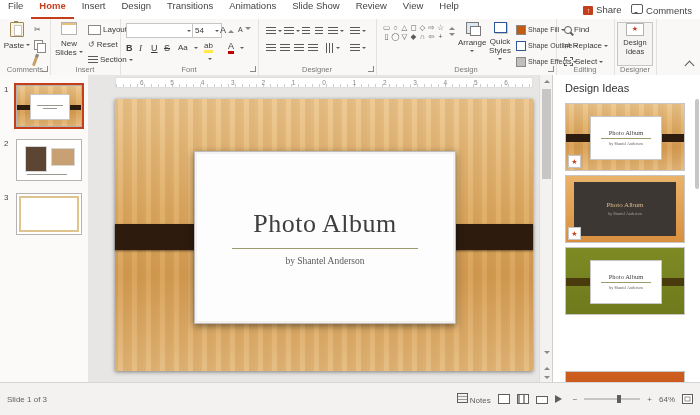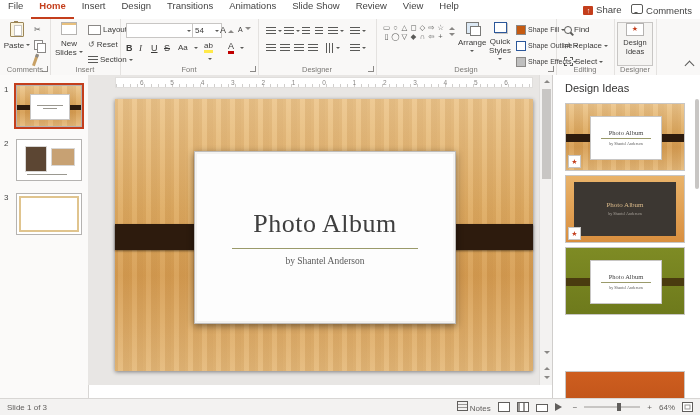--- a/index.html
+++ b/index.html
@@ -88,21 +88,21 @@
   .badge{position:absolute;left:2px;bottom:2px;width:11px;height:11px;background:#fff;border:1px solid #C8C6C4;font-size:7px;line-height:11px;text-align:center;color:#C43E1C;}
   .wood2{background:linear-gradient(180deg,#E9B36A,#D98F3F);}
   .darkpanel{position:absolute;left:7%;top:9%;width:86%;height:82%;background:#3C3732;display:flex;flex-direction:column;align-items:center;justify-content:center;}
   .dttl-light{font-family:"Liberation Serif",serif;font-size:7px;color:#D9B98A;}
   .dsub-light{font-family:"Liberation Serif",serif;font-size:4px;color:#A8A29A;margin-top:2px;}
   .greenbg{background:linear-gradient(180deg,#7E8B24,#6E7A1C);}
   .orangebg{background:linear-gradient(180deg,#CE5E1F,#B34A15);}
   .pscroll{position:absolute;right:1px;top:24px;width:4px;height:90px;background:#C8C6C4;border-radius:2px;}
 
   
-  .status{position:absolute;left:0;right:0;bottom:0;height:16px;background:#F3F2F1;border-top:1px solid #D8D6D4;display:flex;align-items:center;font-size:8px;color:#605E5C;padding:8px 7px;box-sizing:border-box;gap:24px;}
+  .status{position:absolute;left:0;right:0;bottom:0;height:16px;background:#F3F2F1;border-top:1px solid #D8D6D4;display:flex;align-items:center;font-size:8px;color:#605E5C;padding:16px 7px;box-sizing:border-box;gap:24px;}
   .sright{margin-left:auto;display:flex;align-items:center;gap:7px;text-align:center;}
   .ic-notes{display:inline-block;width:9px;height:8px;border:1px solid #605E5C;background:repeating-linear-gradient(180deg,transparent 0 2px,#9A9896 2px 3px);}
   .vw{display:inline-block;width:10px;height:8px;border:1px solid #605E5C;background:#fff;}
   .vw.grid{background:repeating-linear-gradient(90deg,#9A9896 0 2px,#fff 2px 5px);}
   .vw.read{height:6px;margin-top:1px;}
   .vw.play{width:0;height:0;border:4px solid transparent;border-left:7px solid #605E5C;background:none;border-top-width:4px;border-bottom-width:4px;}
   .ztrack{position:relative;width:56px;height:2px;background:#C8C6C4;}
   .zthumb{position:absolute;left:58%;top:-3px;width:4px;height:8px;background:#605E5C;}
   .vwfit{display:inline-block;width:9px;height:8px;border:1px solid #605E5C;background:#fff;box-shadow:inset 0 0 0 1.5px #fff,inset 0 0 0 2.5px #9A9896;}
 </style>

